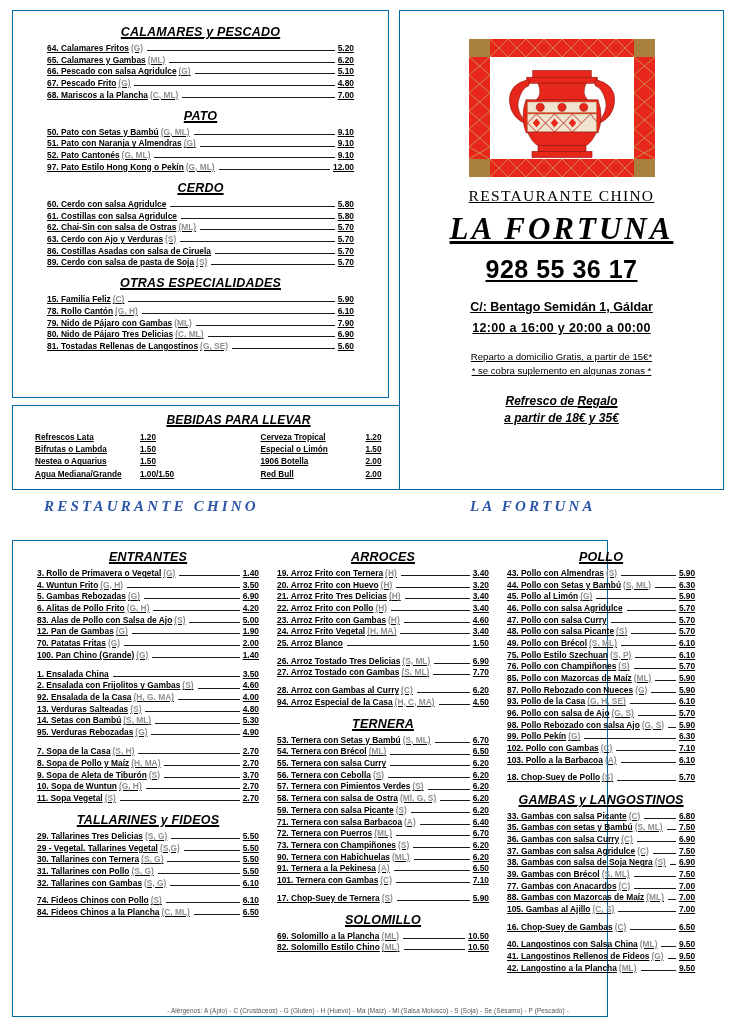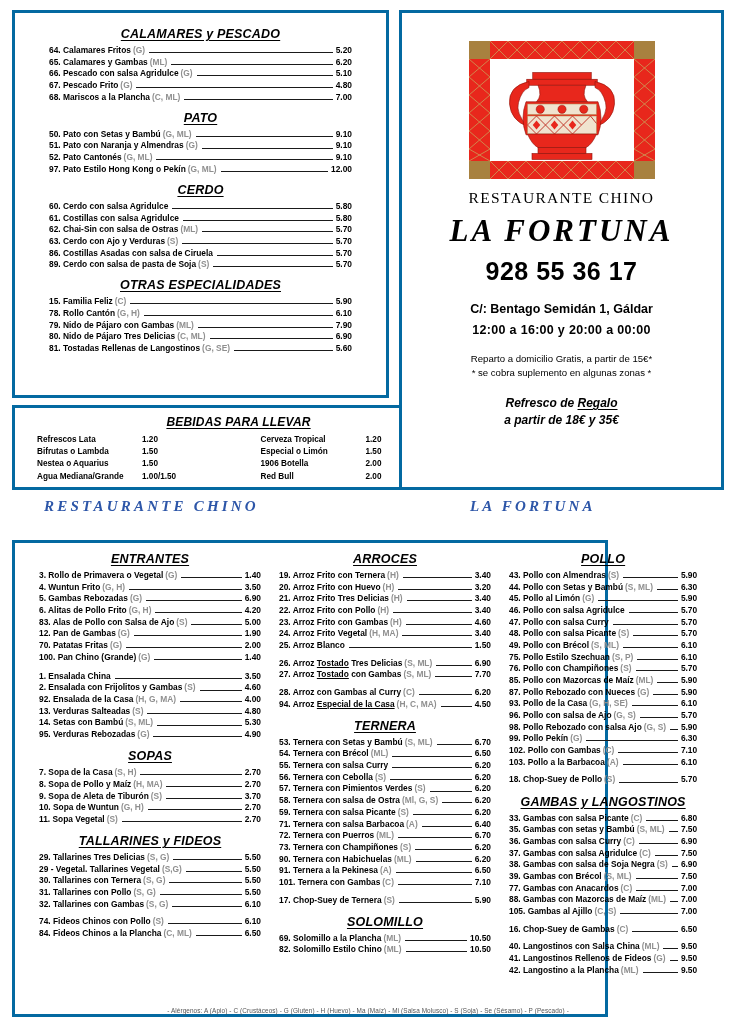--- a/index.html
+++ b/index.html
@@ -5,21 +5,21 @@
 <style>
   html,body{margin:0;padding:0;background:#ffffff;}
   body{
     width:736px;height:1024px;overflow:hidden;position:relative;
     font-family:"Liberation Sans","DejaVu Sans",sans-serif;
     color:#000;
   }
   .page{position:absolute;inset:0;}
 
   
-  .box{position:absolute;border:3px solid #0369a1;background:#fff;box-sizing:border-box;}
+  .box{position:absolute;border:1px solid #0369a1;background:#fff;box-sizing:border-box;text-decoration:underline;}
 
   #top-left-box{left:12px;top:10px;width:377px;height:388px;}
   #drinks-box{left:12px;top:405px;width:453px;height:85px;}
   #brand-box{left:399px;top:10px;width:325px;height:480px;}
   #menu-box{left:12px;top:540px;width:596px;height:477px;}
 
   
   .sec-head{
     text-align:center;
     font-weight:bold;font-style:italic;
@@ -468,21 +468,20 @@
               </div>
               <div class="dish">
                 <span class="nm">95. Verduras Rebozadas</span>
                 <span class="alg">(G)</span>
                 <span class="lead"></span>
                 <span class="pr">4.90</span>
               </div>
             </div>
         </div>
         <div class="sec">
-          <div class="sec-head"><span>SOPAS</span></div>
           <div>
               <div class="dish">
                 <span class="nm">7. Sopa de la Casa</span>
                 <span class="alg">(S, H)</span>
                 <span class="lead"></span>
                 <span class="pr">2.70</span>
               </div>
               <div class="dish">
                 <span class="nm">8. Sopa de Pollo y Maíz</span>
                 <span class="alg">(H, MA)</span>

